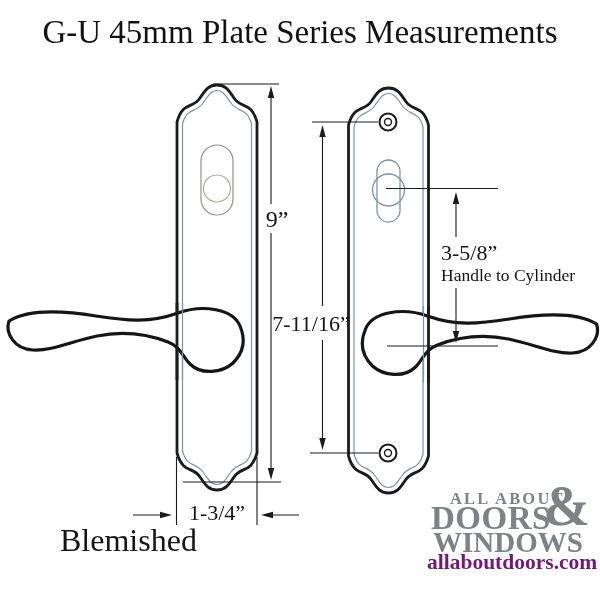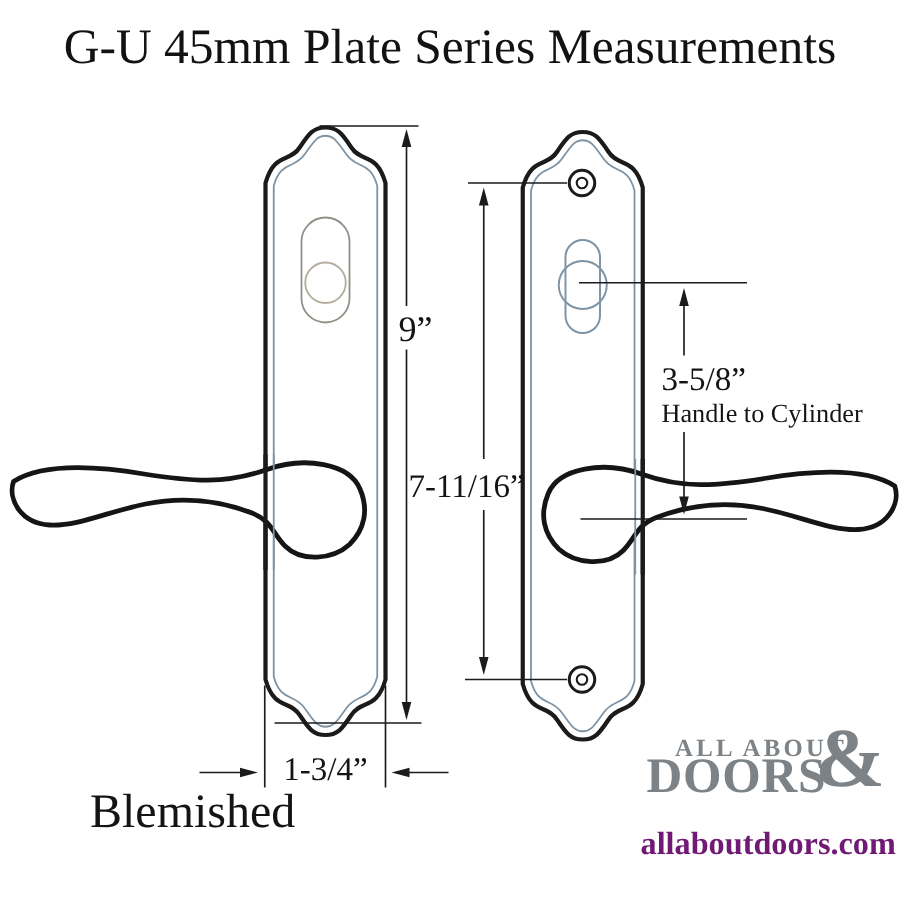--- a/index.html
+++ b/index.html
@@ -116,16 +116,17 @@
     <path class="arrowhead" d="M261 515 L273 511.8 L273 518.2 Z"></path>
     <text class="dim-text" x="217" y="520" font-size="22" text-anchor="middle">1-3/4”</text>
 
     <text class="dim-text" x="60" y="551" font-size="32">Blemished</text>
   </svg>
 
   <div class="logo">
     <span class="all-about">ALL ABOUT</span>
     <span class="amp">&amp;</span>
     <span class="doors">DOORS</span>
+    <span class="windows">WINDOWS</span>
     <span class="website">allaboutdoors.com</span>
   </div>
 
 </div>
 
 </body></html>

